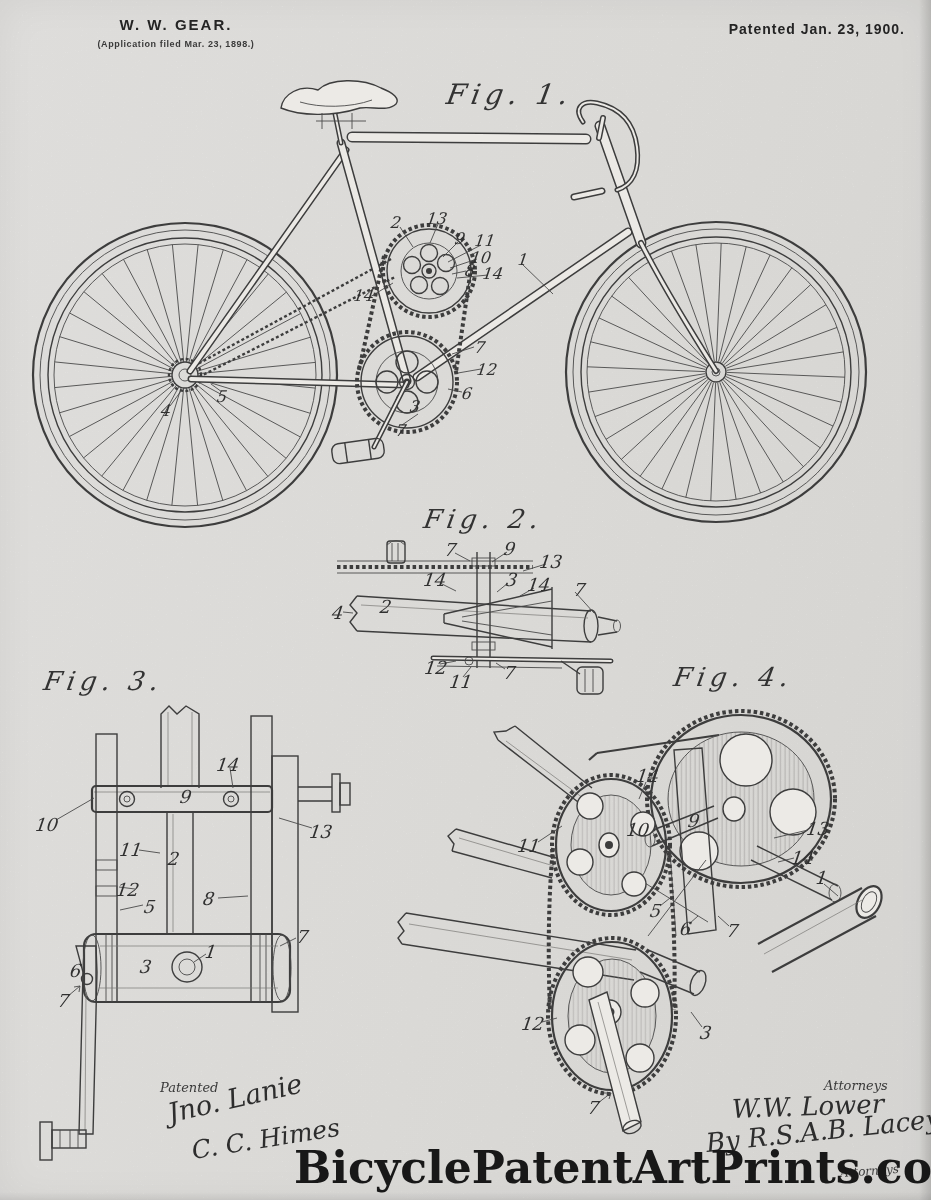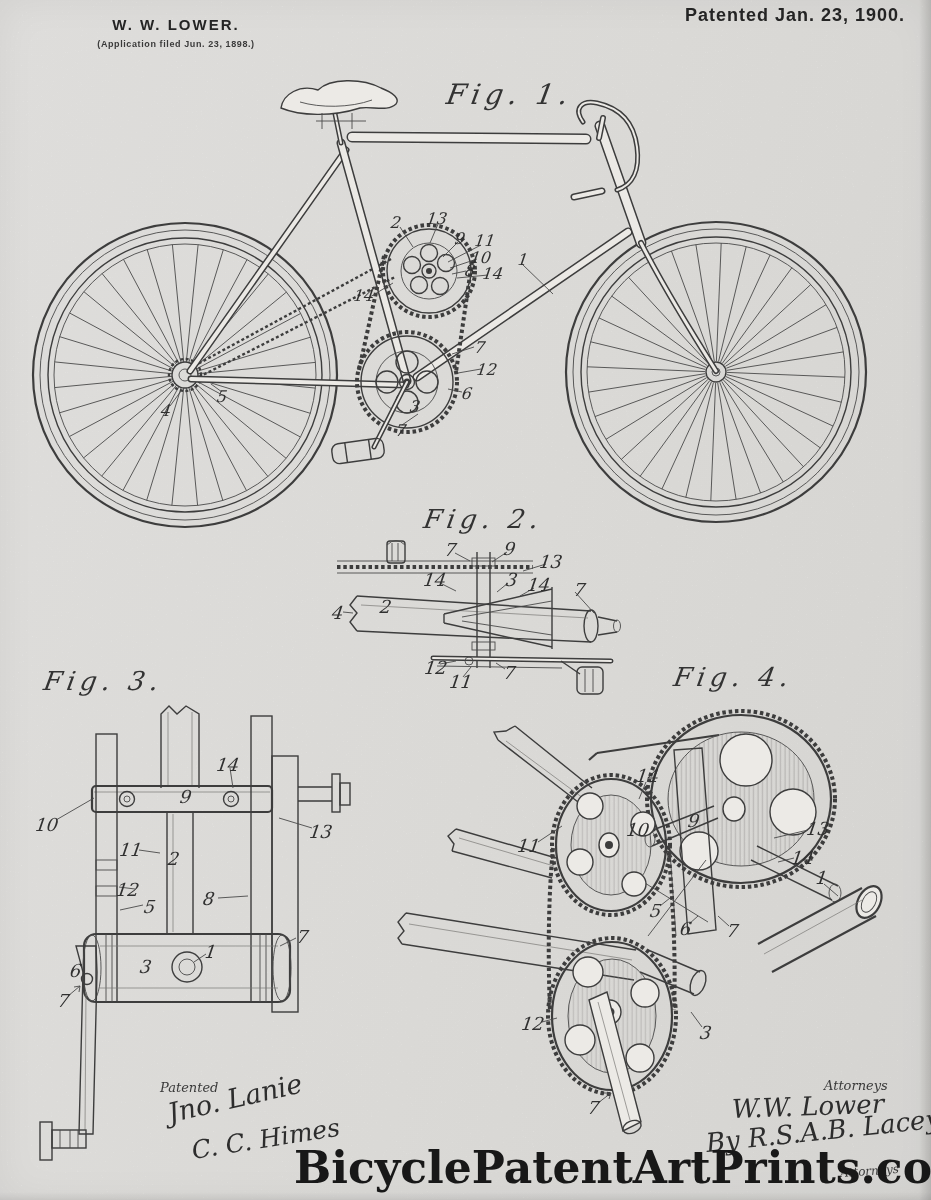--- a/index.html
+++ b/index.html
@@ -11,21 +11,21 @@
   .edge-right{position:absolute;right:0;top:0;width:12px;height:100%;z-index:9;
         background:linear-gradient(to right,rgba(0,0,0,0),rgba(0,0,0,0.13));}
   .edge-bottom{position:absolute;left:0;bottom:0;width:100%;height:8px;z-index:9;
         background:linear-gradient(to bottom,rgba(0,0,0,0),rgba(0,0,0,0.07));}
 
   
   .hdr-left{position:absolute;left:8px;top:16px;width:336px;text-align:center;color:#242424;z-index:5;}
   .hdr-name{font-size:15px;font-weight:bold;letter-spacing:2px;}
   .hdr-title{font-size:12.5px;font-weight:bold;letter-spacing:1.6px;margin-top:6px;}
   .hdr-app{font-size:9px;font-weight:600;letter-spacing:0.6px;margin-top:6px;color:#3a3a3a;}
-  .hdr-right{position:absolute;right:26px;top:5px;font-size:18px;font-weight:bold;
+  .hdr-right{position:absolute;right:26px;top:21px;font-size:14px;font-weight:bold;
              letter-spacing:1px;color:#242424;z-index:5;}
 
   
   .figlabel{position:absolute;z-index:5;font-family:"DejaVu Serif",serif;font-style:italic;
             color:#333;letter-spacing:5px;transform:skewX(-10deg);}
   .figlabel.f1{left:447px;top:78px;font-size:28px;}
   .figlabel.f2{left:424px;top:504px;font-size:26px;}
   .figlabel.f3{left:44px;top:666px;font-size:26px;}
   .figlabel.f4{left:674px;top:662px;font-size:26px;}
 
@@ -63,22 +63,22 @@
 
   <svg class="noise" width="931" height="1200">
     <filter id="paperNoise">
         <feTurbulence type="fractalNoise" baseFrequency="0.8" numOctaves="2" seed="7"></feTurbulence>
       <feColorMatrix type="matrix" values="0 0 0 0 0  0 0 0 0 0  0 0 0 0 0  0.9 0.9 0.9 0 0"></feColorMatrix>
       </filter>
     <rect width="931" height="1200" filter="url(#paperNoise)" opacity="0.06"></rect>
   </svg>
 
   <div class="hdr-left">
-    <div class="hdr-name">W. W. LOWER.</div>
-    <div class="hdr-app">(Application filed Jun. 23, 1898.)</div>
+    <div class="hdr-name">W. W. GEAR.</div>
+    <div class="hdr-app">(Application filed Mar. 23, 1898.)</div>
   </div>
   <div class="hdr-right">Patented Jan. 23, 1900.</div>
 
   <div class="figlabel f1">Fig. 1.</div>
   <div class="figlabel f2">Fig. 2.</div>
   <div class="figlabel f3">Fig. 3.</div>
   <div class="figlabel f4">Fig. 4.</div>
 
   <svg class="drawing" width="931" height="1200" viewBox="0 0 931 1200">
     <defs>

